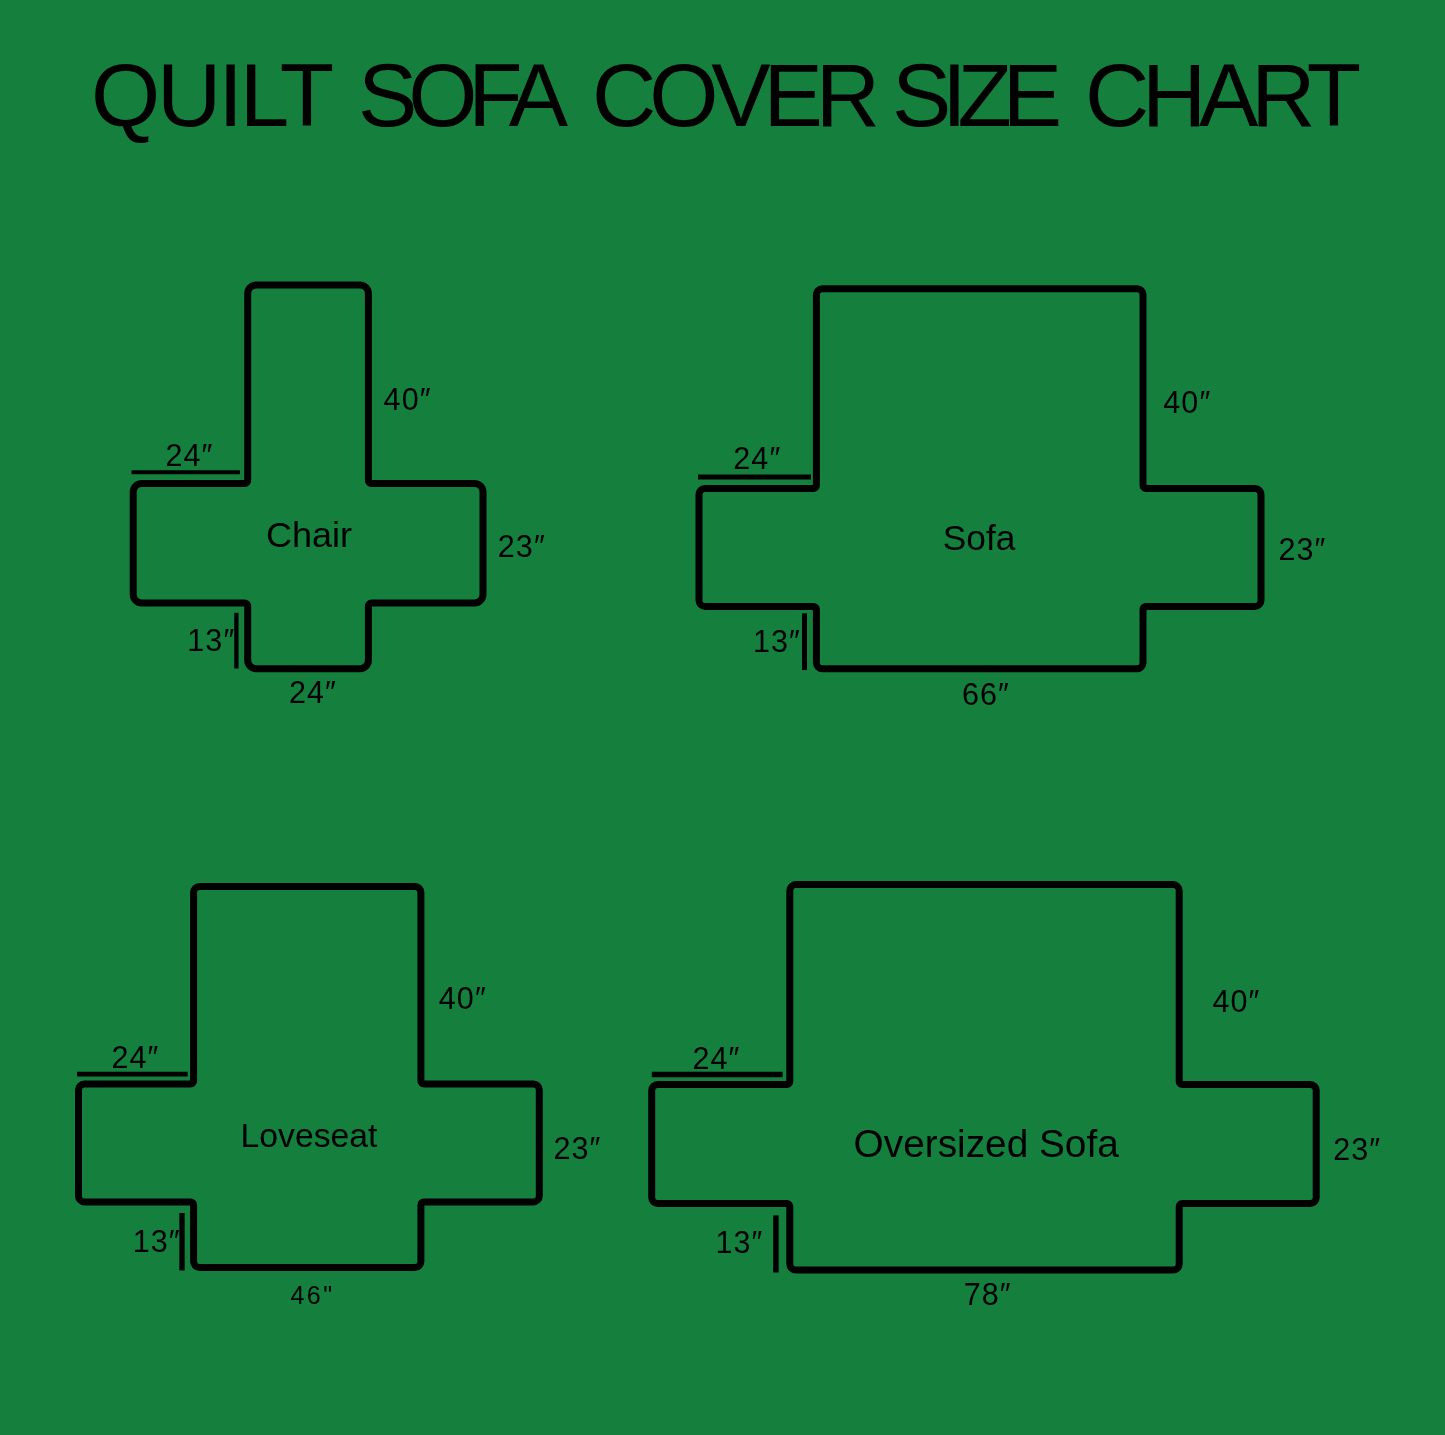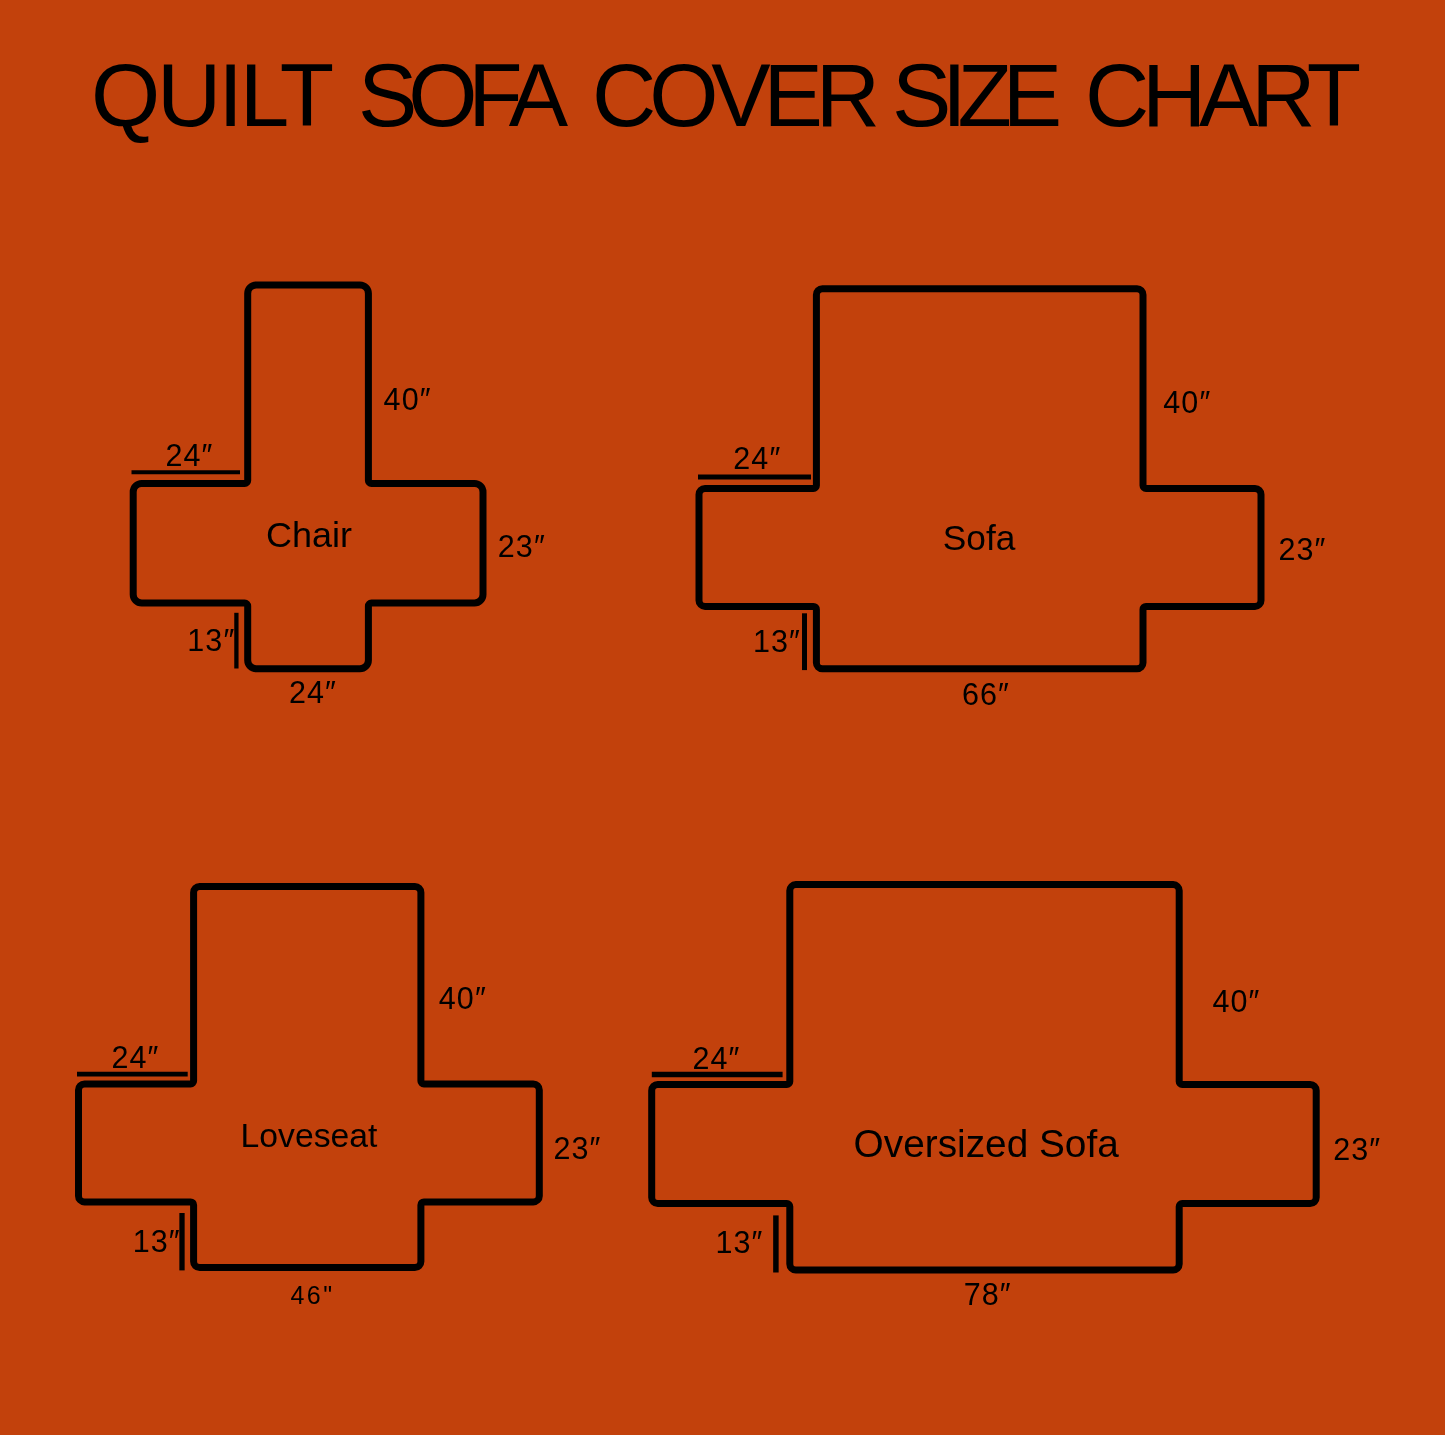--- a/index.html
+++ b/index.html
@@ -1,16 +1,16 @@
 <!DOCTYPE html>
 <html><head>
 <meta charset="utf-8">
 <style>
   html,body{margin:0;padding:0;background:#ffffff;}
-  .page{position:relative;will-change:transform;width:1445px;height:1435px;background:#c2410c;overflow:hidden;}
+  .page{position:relative;will-change:transform;width:1445px;height:1435px;background:#15803d;overflow:hidden;}
   svg{display:block;opacity:0.999;}
   text{font-family:"Liberation Sans",sans-serif;fill:#000000;}
   .dim{font-size:30.5px;letter-spacing:1.1px;}
 </style>
 </head>
 <body>
 
 <div class="page">
 <svg width="1445" height="1435" viewBox="0 0 1445 1435">
 

